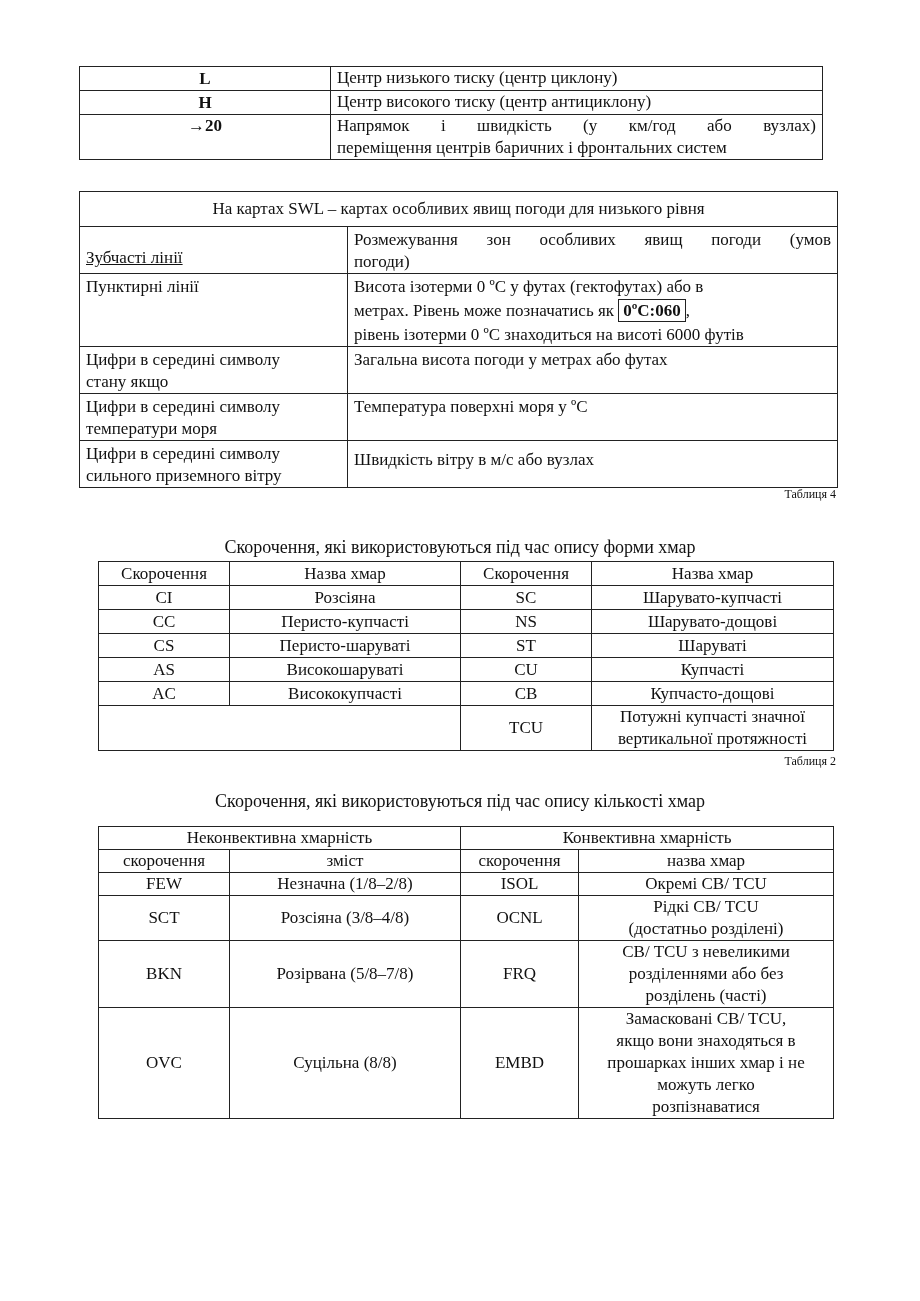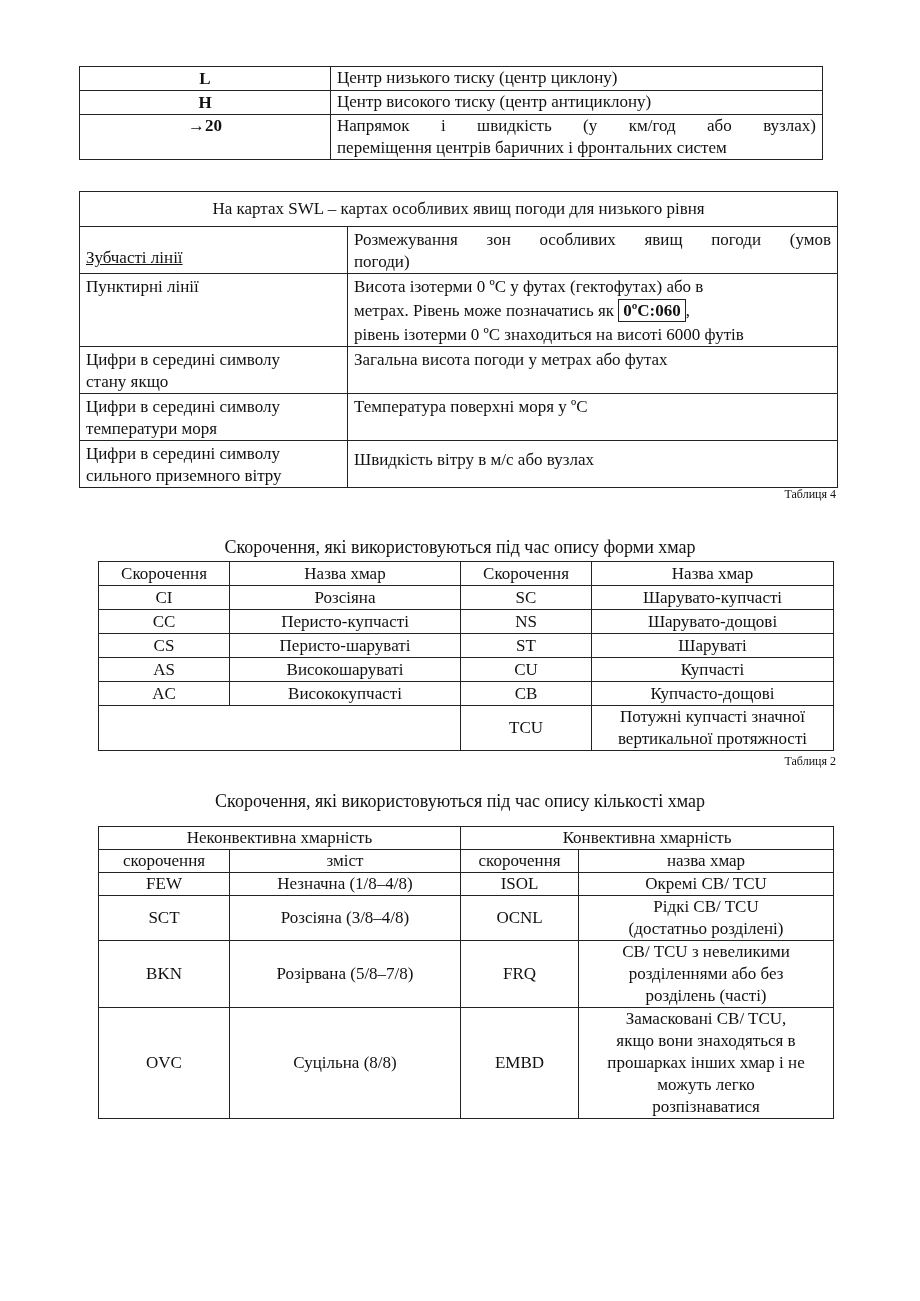--- a/index.html
+++ b/index.html
@@ -177,21 +177,21 @@
     <td colspan="2" class="c">Конвективна хмарність</td>
   </tr>
   <tr>
     <td class="c">скорочення</td>
     <td class="c">зміст</td>
     <td class="c">скорочення</td>
     <td class="c">назва хмар</td>
   </tr>
   <tr>
     <td class="c">FEW</td>
-    <td class="c">Незначна (1/8–4/8)</td>
+    <td class="c">Незначна (1/8–2/8)</td>
     <td class="c">ISOL</td>
     <td class="c">
       <div>Окремі CB/ TCU</div>
     </td>
   </tr>
   <tr>
     <td class="c">SCT</td>
     <td class="c">Розсіяна (3/8–4/8)</td>
     <td class="c">OCNL</td>
     <td class="c">

